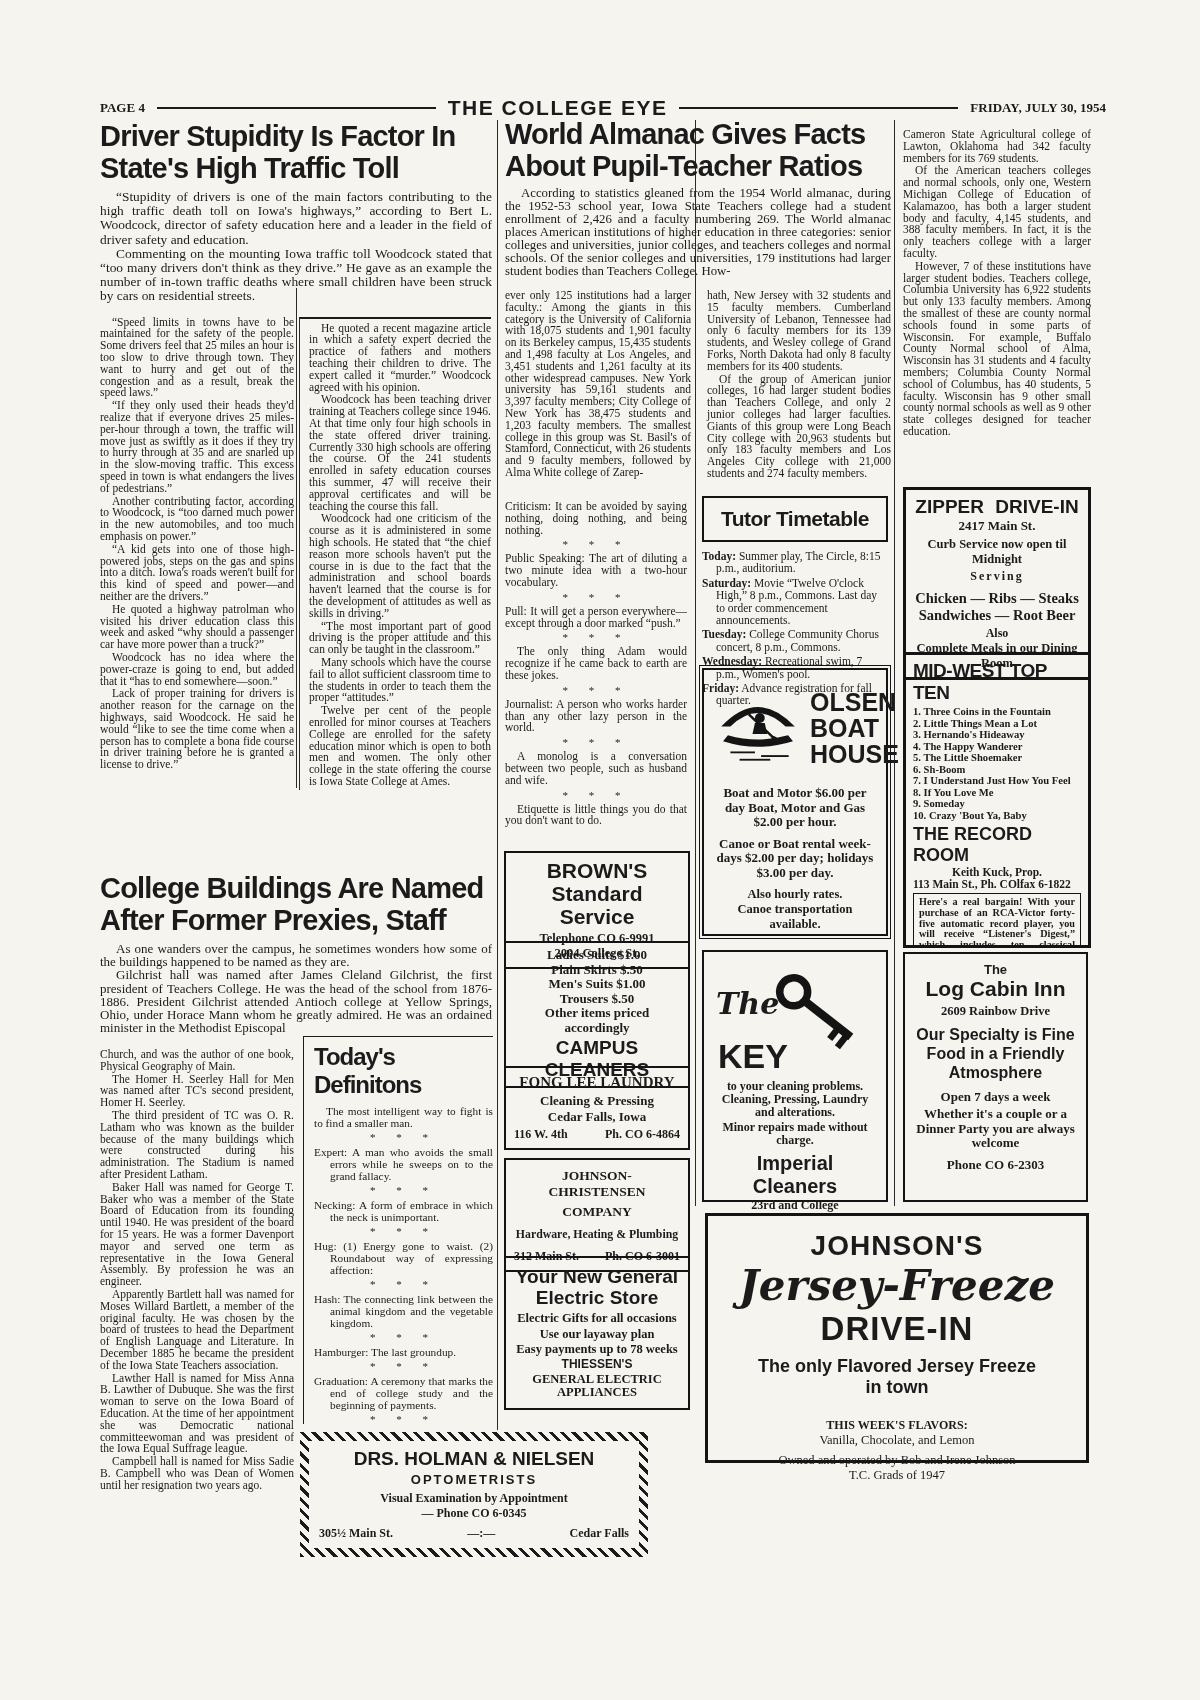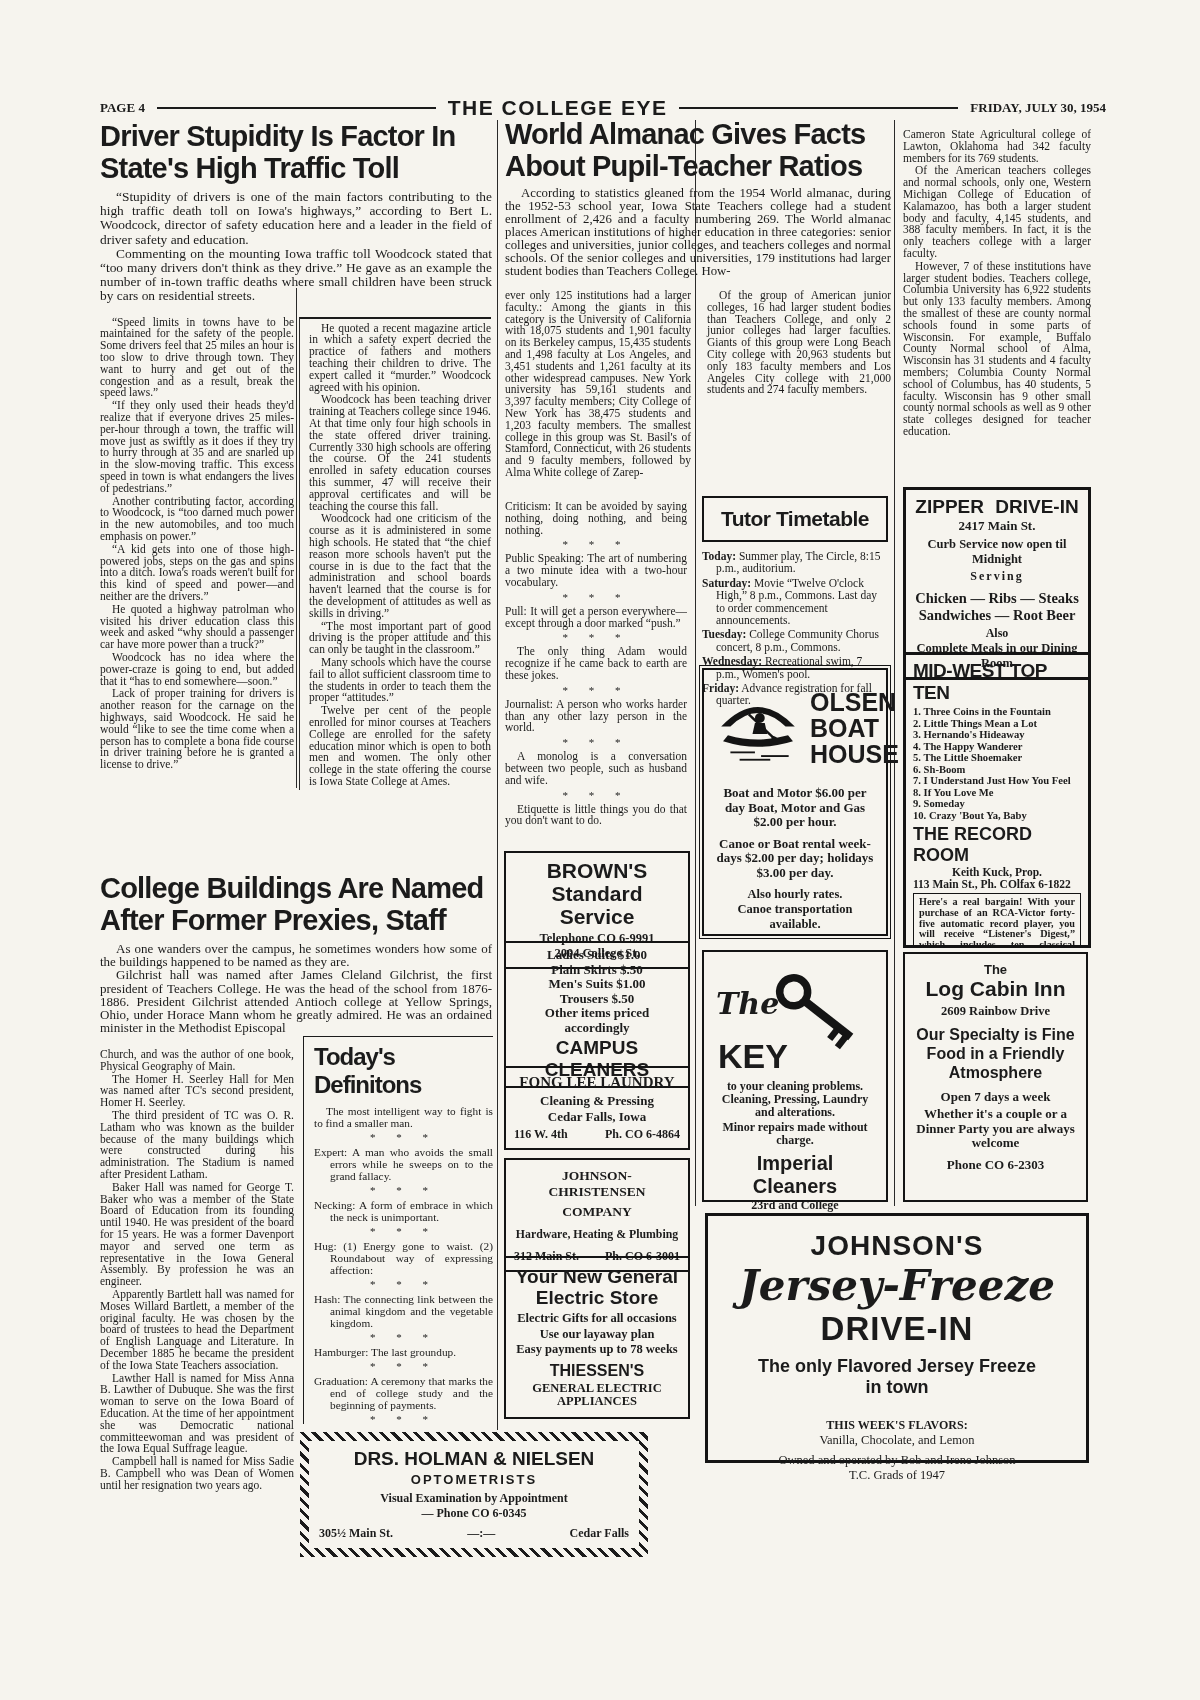--- a/index.html
+++ b/index.html
@@ -88,35 +88,36 @@
   <div class="abs" style="left:505px;top:118px;width:386px;">
     <div class="headline">World Almanac Gives Facts About Pupil-Teacher Ratios</div>
     <div class="just" style="margin-top:5px;font-size:12.8px;line-height:13px;">
       <p style="margin:0;text-indent:16px;">According to statistics gleaned from the 1954 World almanac, during the 1952-53 school year, Iowa State Teachers college had a student enrollment of 2,426 and a faculty numbering 269. The World almanac places American institutions of higher education in three categories: senior colleges and universities, junior colleges, and teachers colleges and normal schools. Of the senior colleges and universities, 179 institutions had larger student bodies than Teachers College. How-</p>
     </div>
     <div class="cols" style="margin-top:3px;height:198px;overflow:hidden;">
       <div class="nbody just" style="width:186px;">
         <p style="text-indent:0;">ever only 125 institutions had a larger faculty.: Among the giants in this category is the University of California with 18,075 students and 1,901 faculty on its Berkeley campus, 15,435 students and 1,498 faculty at Los Angeles, and 3,451 students and 1,261 faculty at its other widespread campuses. New York university has 59,161 students and 3,397 faculty members; City College of New York has 38,475 students and 1,203 faculty members. The smallest college in this group was St. Basil's of Stamford, Connecticut, with 26 students and 9 faculty members, followed by Alma White college of Zarep-</p>
       </div>
       <div class="nbody just" style="width:184px;margin-left:16px;">
+        <p style="text-indent:0;">hath, New Jersey with 32 students and 15 faculty members. Cumberland University of Lebanon, Tennessee had only 6 faculty members for its 139 students, and Wesley college of Grand Forks, North Dakota had only 8 faculty members for its 400 students.</p>
         <p>Of the group of American junior colleges, 16 had larger student bodies than Teachers College, and only 2 junior colleges had larger faculties. Giants of this group were Long Beach City college with 20,963 students but only 183 faculty members and Los Angeles City college with 21,000 students and 274 faculty members.</p>
       </div>
     </div>
   </div>
 
   <div class="abs nbody just" style="left:903px;top:120px;width:188px;height:352px;overflow:hidden;">
     <p style="text-indent:0;">Cameron State Agricultural college of Lawton, Oklahoma had 342 faculty members for its 769 students.</p>
     <p>Of the American teachers colleges and normal schools, only one, Western Michigan College of Education of Kalamazoo, has both a larger student body and faculty, 4,145 students, and 388 faculty members. In fact, it is the only teachers college with a larger faculty.</p>
     <p>However, 7 of these institutions have larger student bodies. Teachers college, Columbia University has 6,922 students but only 133 faculty members. Among the smallest of these are county normal schools found in some parts of Wisconsin. For example, Buffalo County Normal school of Alma, Wisconsin has 31 students and 4 faculty members; Columbia County Normal school of Columbus, has 40 students, 5 faculty. Wisconsin has 9 other small county normal schools as well as 9 other state colleges designed for teacher education.</p>
   </div>
 
   <div class="abs nbody just" style="left:505px;top:492px;width:182px;height:352px;overflow:hidden;">
     <p style="text-indent:0;">Criticism: It can be avoided by saying nothing, doing nothing, and being nothing.</p>
     <div class="stars">* * *</div>
-    <p style="text-indent:0;">Public Speaking: The art of numbering a two minute idea with a two-hour vocabulary.</p>
+    <p style="text-indent:0;">Public Speaking: The art of diluting a two minute idea with a two-hour vocabulary.</p>
     <div class="stars">* * *</div>
     <p style="text-indent:0;">Pull: It will get a person everywhere—except through a door marked “push.”</p>
     <div class="stars">* * *</div>
     <p style="text-indent:12px;">The only thing Adam would recognize if he came back to earth are these jokes.</p>
     <div class="stars">* * *</div>
     <p style="text-indent:0;">Journalist: A person who works harder than any other lazy person in the world.</p>
     <div class="stars">* * *</div>
     <p style="text-indent:12px;">A monolog is a conversation between two people, such as husband and wife.</p>
     <div class="stars">* * *</div>
     <p style="text-indent:12px;">Etiquette is little things you do that you don't want to do.</p>
@@ -264,21 +265,21 @@
       <span>312 Main St.</span>
       <span>Ph. CO 6-3001</span>
     </div>
   </div>
 
   <div class="adbox c" style="left:504px;top:1256px;width:186px;padding:8px;">
     <div class="adname" style="font-size:19px;line-height:21px;">Your New General Electric Store</div>
     <div class="b" style="font-size:12.5px;line-height:13.5px;margin-top:4px;">Electric Gifts for all occasions</div>
     <div class="b" style="font-size:12.5px;line-height:13.5px;margin-top:2px;">Use our layaway plan</div>
     <div class="b" style="font-size:12.5px;line-height:13.5px;margin-top:2px;">Easy payments up to 78 weeks</div>
-    <div class="adname" style="font-size:16px;margin-top:5px;">THIESSEN'S</div>
+    <div class="adname" style="font-size:12px;">THIESSEN'S</div>
     <div class="b" style="font-size:12.5px;line-height:13.5px;margin-top:2px;">GENERAL ELECTRIC APPLIANCES</div>
   </div>
 
   <div class="adbox" style="left:702px;top:950px;width:186px;border-width:2.5px;height:252px;">
     <div style="position:relative;height:118px;">
       <span class="script" style="position:absolute;left:4px;top:28px;font-size:30px;">The</span>
       <span style="position:absolute;right:0;top:0;">
         <svg width="118" height="112" viewBox="0 0 120 120">
           <g transform="rotate(38 60 60)" fill="#141414">
             <circle cx="24" cy="58" r="15" fill="none" stroke="#141414" stroke-width="8"></circle>

